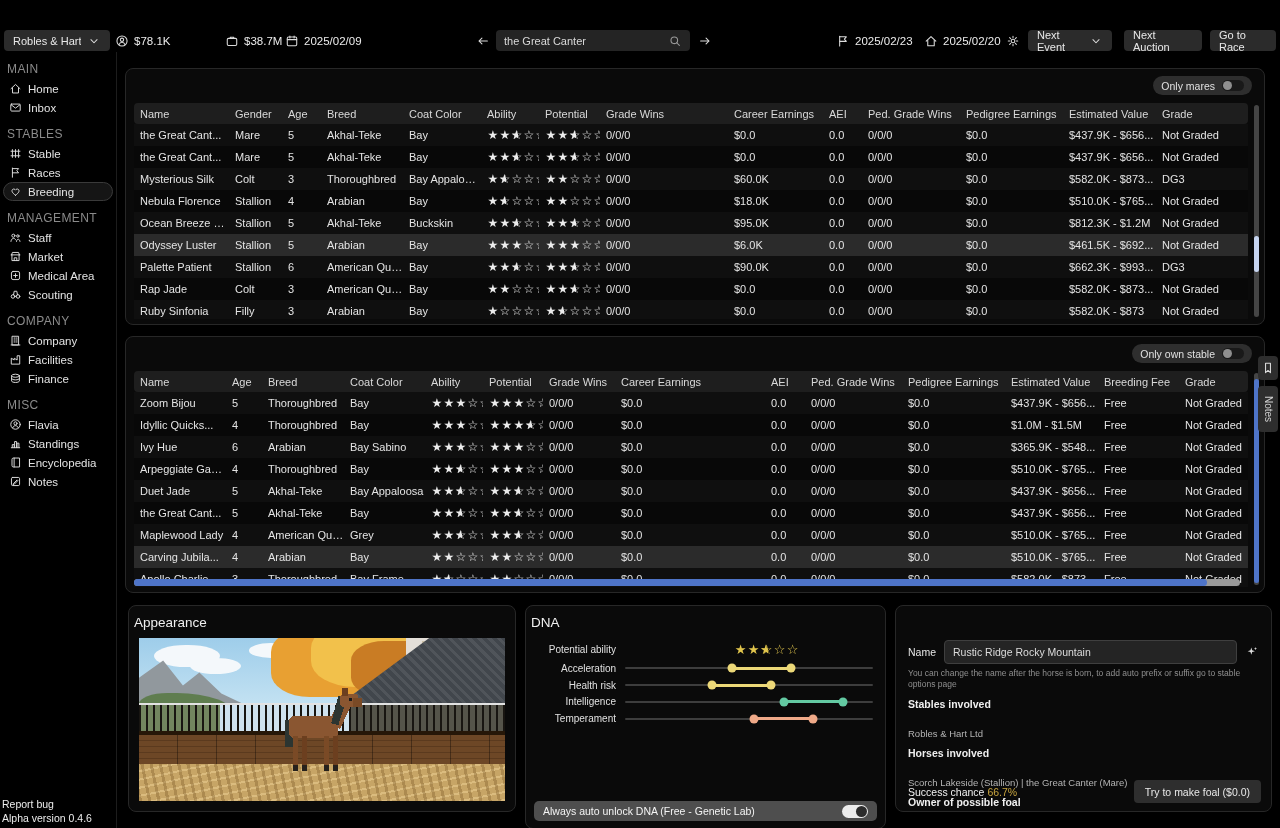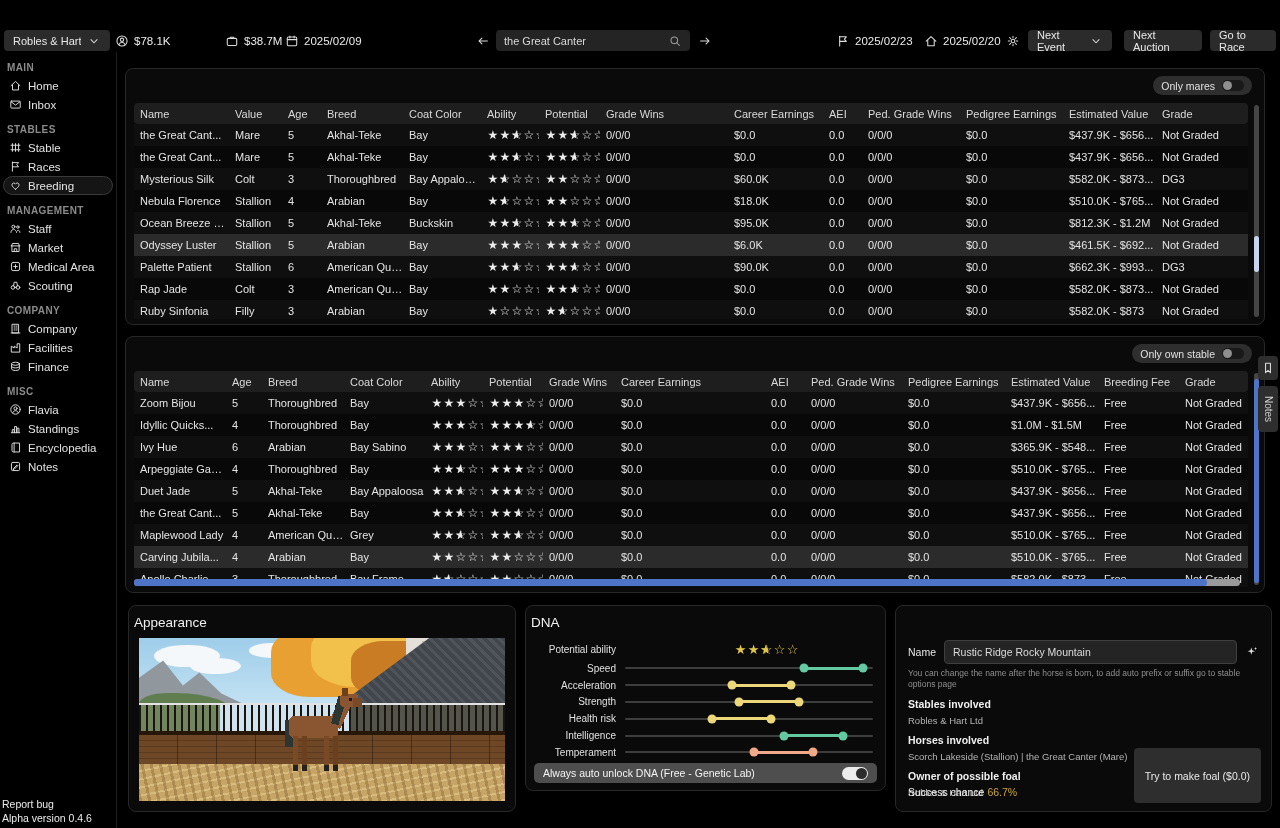--- a/index.html
+++ b/index.html
@@ -16,21 +16,21 @@
   .tb-sel{justify-content:space-between}
   .tb-group{display:flex;align-items:center;gap:5px;font-size:11.5px;color:#ececec;height:21px}
   .tb-search{display:flex;align-items:center;background:#242424;border-radius:4px;height:21px;
              padding:0 8px;box-sizing:border-box}
   .tb-search input{flex:1;background:transparent;border:0;outline:0;color:#d9d9d9;
                    font-size:11px;font-family:inherit;padding:0}
   .tb-ico-btn{display:flex;align-items:center;justify-content:center;height:21px}
 
   
   .sidebar{position:absolute;left:0;top:52px;bottom:0;width:117px;border-right:1px solid #1d1d1d;box-sizing:border-box}
-  .side-sec{font-size:10px;letter-spacing:.4px;color:#8b8b8b;font-weight:bold;margin:10px 0 3px 7px}
+  .side-sec{font-size:12px;letter-spacing:.4px;color:#8b8b8b;font-weight:normal;margin:10px 0 3px 7px}
   .side-item{display:flex;align-items:center;gap:6px;height:19px;padding:0 5px;margin:0 3px;
              font-size:11.5px;color:#e3e3e3;border-radius:10px;border:1px solid transparent;box-sizing:border-box}
   .side-item.active{background:#151515;border-color:#3a3a3a}
   .side-item .lbl{white-space:nowrap}
   .side-foot{position:absolute;left:2px;bottom:3px;font-size:10.5px;line-height:14px;color:#ececec}
 
   
   .main{position:absolute;left:117px;top:52px;right:0;bottom:0}
   .card{position:absolute;background:#0a0a0a;border:1px solid #272727;border-radius:8px;box-sizing:border-box;overflow:hidden}
   .card-title{font-size:13.5px;color:#f0f0f0;margin:9px 0 0 5px}
@@ -115,25 +115,25 @@
   .dna-footer{position:absolute;left:8px;right:8px;bottom:7px;height:20px;background:#4e4e4e;border-radius:5px;
               display:flex;align-items:center;justify-content:space-between;padding:0 9px;font-size:10.5px;color:#f4f4f4}
 
   
   .ct-body{position:absolute;left:12px;right:12px;top:30px;font-size:10.5px}
   .ct-name-row{display:flex;align-items:center;gap:8px;margin-top:4px}
   .ct-input{flex:1;background:#242424;border:1px solid #3f3f3f;border-radius:4px;height:22px;
             color:#dcdcdc;font-size:10.5px;font-family:inherit;padding:0 8px;outline:0}
   .ct-help{font-size:8.5px;color:#8f8f8f;line-height:11px;margin-top:4px}
   .ct-sec{font-weight:bold;font-size:10.5px;color:#efefef;margin-top:8px}
-  .ct-val{font-size:9.5px;color:#b4b4b4;margin-top:5px}
+  .ct-val{font-size:9.5px;color:#b4b4b4;margin-top:18px}
   .ct-success{position:absolute;left:12px;bottom:13px;font-size:10.5px;color:#f0f0f0}
   .ct-success b{font-weight:normal;color:#c8a43e}
   .btn2{position:absolute;right:10px;bottom:8px;background:#2e2e2e;border-radius:4px;height:23px;
-        padding:16px 11px;font-size:10.5px;color:#e8e8e8;display:flex;align-items:center}
+        padding:0 11px;font-size:10.5px;color:#e8e8e8;display:flex;align-items:center}
 </style>
 </head>
 <body>
 
 <div class="screen">
 
   <div class="topbar">
     <div class="tb-btn tb-sel abs" style="left:4px;width:106px">
       <span style="overflow:hidden;white-space:nowrap">Robles &amp; Hart L...</span>
       <span class="ic">
@@ -419,21 +419,21 @@
               <col style="width: 95px;">
               <col style="width: 39px;">
               <col style="width: 98px;">
               <col style="width: 103px;">
               <col style="width: 93px;">
               <col style="width: 92px;">
             </colgroup>
             <thead>
               <tr>
                 <th>Name</th>
-                <th>Value</th>
+                <th>Gender</th>
                 <th>Age</th>
                 <th>Breed</th>
                 <th>Coat Color</th>
                 <th>Ability</th>
                 <th>Potential</th>
                 <th>Grade Wins</th>
                 <th>Career Earnings</th>
                 <th>AEI</th>
                 <th>Ped. Grade Wins</th>
                 <th>Pedigree Earnings</th>
@@ -1053,56 +1053,40 @@
           <polygon points="33,22 40,7 47,9 40,24" fill="#8a5631"></polygon>
           <polygon points="39,6 44,6 39,22 35,21" fill="#2c3531"></polygon>
           <rect x="40" y="5" width="10" height="7" rx="2" fill="#8a5631"></rect>
           <rect x="47" y="7" width="5" height="5" fill="#7a4a26"></rect>
           <rect x="41" y="2" width="3" height="4" fill="#6c3f1f"></rect>
           <rect x="45" y="7" width="1.6" height="1.6" fill="#1a1a1a"></rect>
         </svg>
       </div>
     </section>
 
-    <section class="card" style="left:408px;top:553px;width:361px;height:186px">
+    <section class="card" style="left:408px;top:553px;width:361px;height:224px">
       <div class="card-title">DNA</div>
       <div class="dna-body">
         <div class="pa-row">
           <div class="dna-lbl">Potential ability</div>
           <span class="gold pa-stars" id="pa-stars"><span class="stars">
                 <span class="st">★</span>
                 <span class="st">★</span>
                 <span class="st">☆<span class="hf">★</span></span>
                 <span class="st">☆</span>
                 <span class="st">☆</span>
               </span></span>
         </div>
         <div id="dna-sliders">
             <div class="dna-row">
-              <div class="dna-lbl">Speed</div>
-              <div class="dna-track">
-                <div class="dna-range" style="left:72%;width:24%;background:#63c9a2"></div>
-                <div class="dna-dot" style="left:72%;background:#63c9a2"></div>
-                <div class="dna-dot" style="left:96%;background:#63c9a2"></div>
-              </div>
-            </div>
-            <div class="dna-row">
               <div class="dna-lbl">Acceleration</div>
               <div class="dna-track">
                 <div class="dna-range" style="left:43%;width:24%;background:#ecd878"></div>
                 <div class="dna-dot" style="left:43%;background:#ecd878"></div>
                 <div class="dna-dot" style="left:67%;background:#ecd878"></div>
-              </div>
-            </div>
-            <div class="dna-row">
-              <div class="dna-lbl">Strength</div>
-              <div class="dna-track">
-                <div class="dna-range" style="left:46%;width:24%;background:#ecd878"></div>
-                <div class="dna-dot" style="left:46%;background:#ecd878"></div>
-                <div class="dna-dot" style="left:70%;background:#ecd878"></div>
               </div>
             </div>
             <div class="dna-row">
               <div class="dna-lbl">Health risk</div>
               <div class="dna-track">
                 <div class="dna-range" style="left:35%;width:24%;background:#ecd878"></div>
                 <div class="dna-dot" style="left:35%;background:#ecd878"></div>
                 <div class="dna-dot" style="left:59%;background:#ecd878"></div>
               </div>
             </div>

